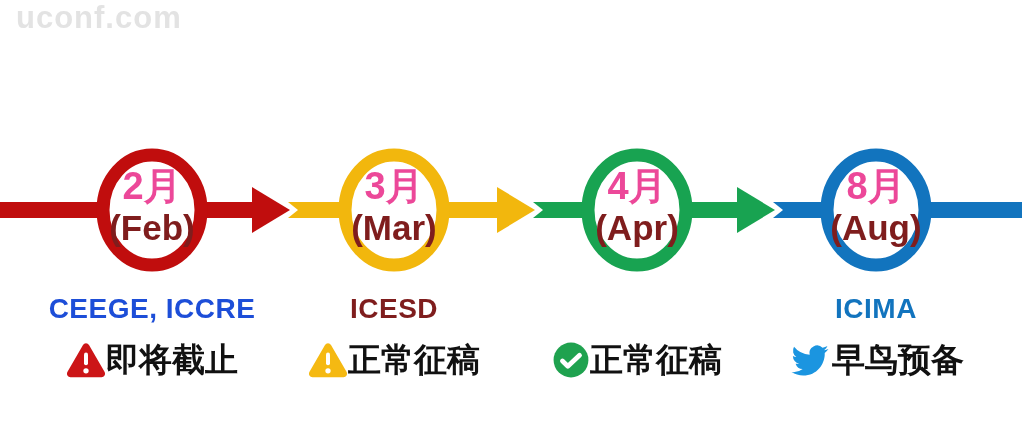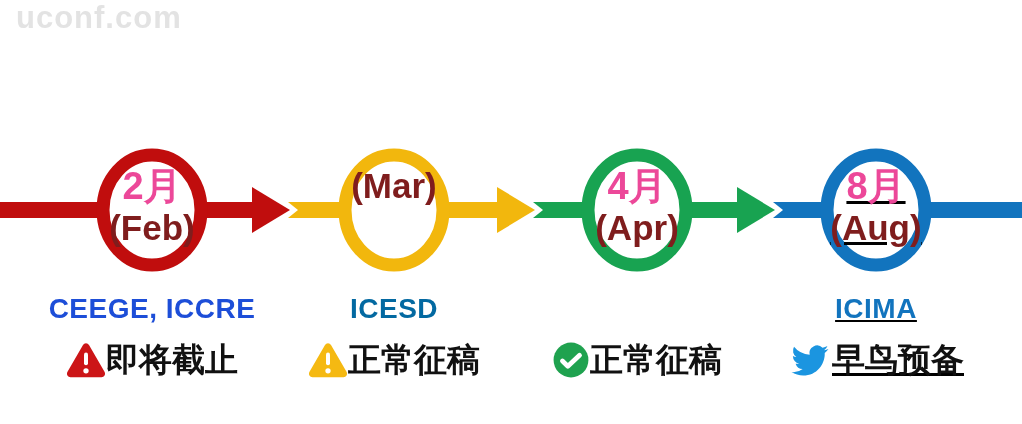--- a/index.html
+++ b/index.html
@@ -12,31 +12,31 @@
     position:absolute; left:16px; top:0px;
     font-size:31px; font-weight:700; color:#e3e3e3; letter-spacing:1px;
   }
   svg.timeline { position:absolute; left:0; top:0; }
   .col { position:absolute; width:240px; text-align:center; }
   .month-block { top:166px; }
   .month-cn { display:block; font-size:38px; font-weight:700; color:#ec4899; line-height:1.1; }
   .month-en { display:block; font-size:35px; font-weight:700; color:#7f1d1d; line-height:1.15; }
   .conf-label { top:293px; font-size:28px; font-weight:800; letter-spacing:0.5px; }
   .c1 .conf-label-text { color:#1d4ed8; }
-  .c2 .conf-label-text { color:#0369a1;margin-top:7px; }
+  .c2 .conf-label-text { color:#7f1d1d;margin-top:7px; }
   .c3 .conf-label-text { color:#18A351; }
   .c4 .conf-label-text { color:#1274BE; }
   .status-row {
     top:337px; display:flex; align-items:center; justify-content:center; gap:0; height:46px;
   }
   .status-text { font-size:33px; font-weight:800; color:#111; white-space:nowrap; }
   .x1 { left:32px; }   
   .x2 { left:274px; }  
   .x3 { left:517px; }  
-  .x4 { left:756px;text-decoration:underline; }  
+  .x4 { left:756px; }  
   .icon { flex:0 0 auto; display:block; }
 </style>
 </head>
 <body>
 
 <div class="stage">
 
   <div class="watermark">uconf.com</div>
 
   <svg class="timeline" width="1022" height="424" viewBox="0 0 1022 424">
@@ -68,20 +68,21 @@
   <div class="col status-row x1">
     <svg class="icon" width="40" height="37" viewBox="0 0 24 22">
       <path d="M10.2 1.7 a2.1 2.1 0 0 1 3.6 0 l9.3 16.1 a2.1 2.1 0 0 1 -1.8 3.2 H2.7 a2.1 2.1 0 0 1 -1.8 -3.2 Z" fill="#CC1517"></path>
       <rect x="10.8" y="6.2" width="2.4" height="7.6" rx="1.2" fill="#ffffff"></rect>
       <circle cx="12" cy="17.2" r="1.6" fill="#ffffff"></circle>
     </svg>
     <span class="status-text">即将截止</span>
   </div>
 
   <div class="col month-block x2">
+    <span class="month-cn">3月</span>
     <span class="month-en">(Mar)</span>
   </div>
   <div class="col conf-label x2 c2">
     <span class="conf-label-text">ICESD</span>
   </div>
   <div class="col status-row x2">
     <svg class="icon" width="40" height="37" viewBox="0 0 24 22">
       <path d="M10.2 1.7 a2.1 2.1 0 0 1 3.6 0 l9.3 16.1 a2.1 2.1 0 0 1 -1.8 3.2 H2.7 a2.1 2.1 0 0 1 -1.8 -3.2 Z" fill="#F5B912"></path>
       <rect x="10.8" y="6.2" width="2.4" height="7.6" rx="1.2" fill="#ffffff"></rect>
       <circle cx="12" cy="17.2" r="1.6" fill="#ffffff"></circle>

